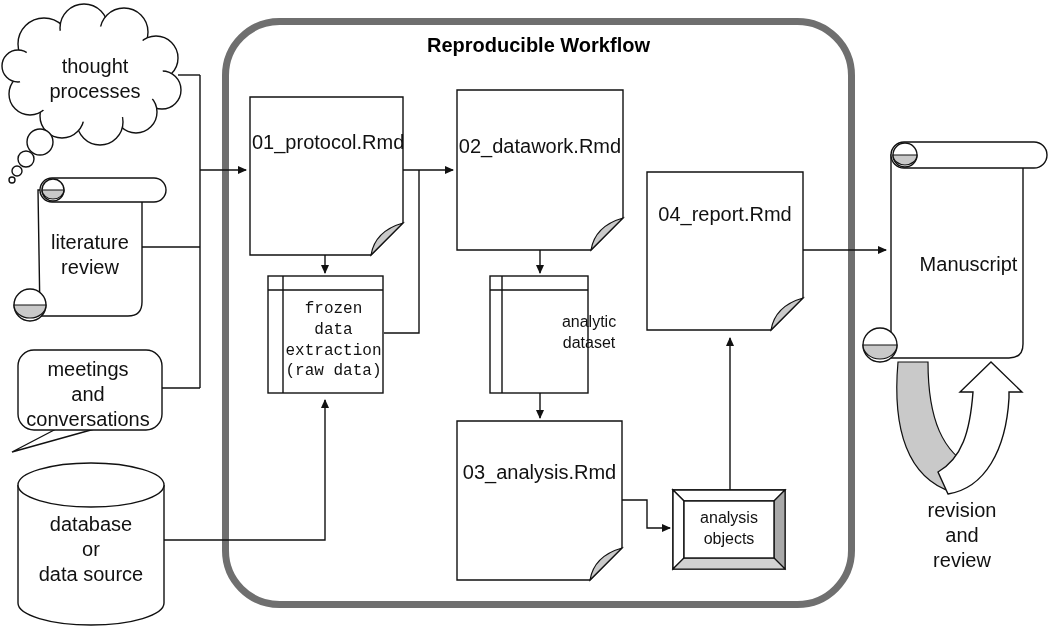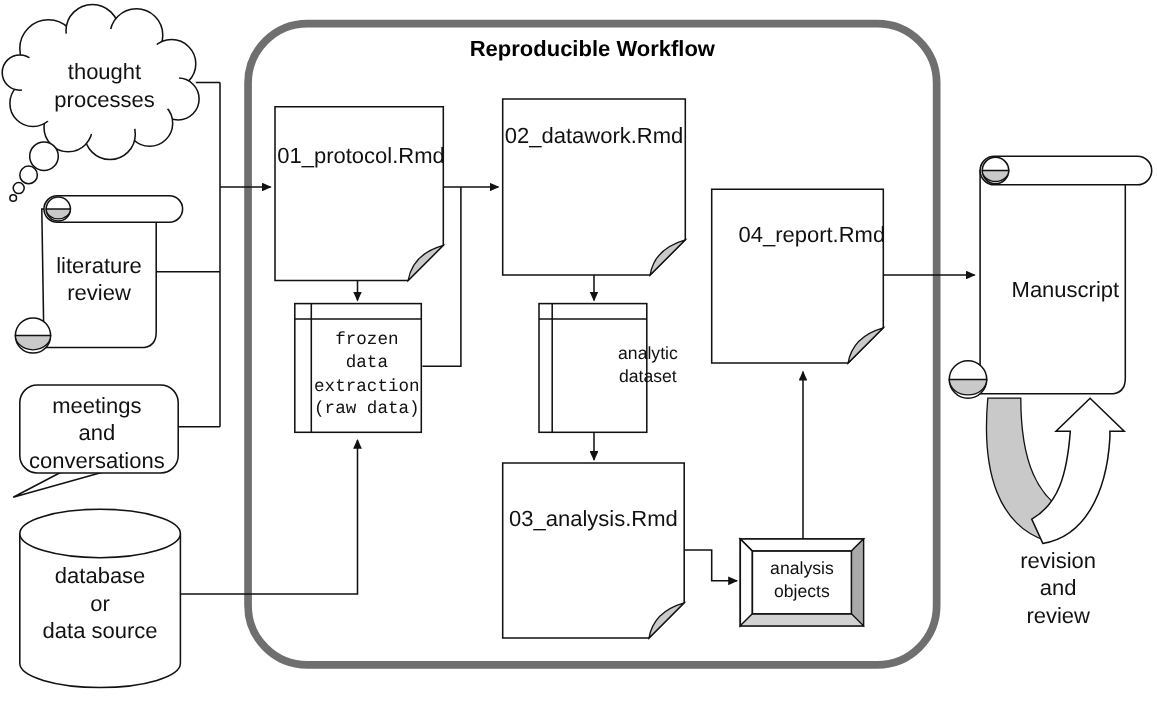--- a/index.html
+++ b/index.html
@@ -161,25 +161,25 @@
   <div class="lbl" style="left:20px;top:357px;width:136px;">meetings
 and
 conversations</div>
 
   <div class="lbl" style="left:19px;top:512px;width:144px;">database
 or
 data source</div>
 
   <div class="lbl" style="left:252px;top:130px;width:150px;">01_protocol.Rmd</div>
 
-  <div class="lbl" style="left:457px;top:112px;width:166px;">02_datawork.Rmd</div>
+  <div class="lbl" style="left:457px;top:134px;width:166px;">02_datawork.Rmd</div>
 
   <div class="lbl" style="left:457px;top:460px;width:165px;">03_analysis.Rmd</div>
 
-  <div class="lbl" style="left:647px;top:202px;width:156px;padding-left:13px;">04_report.Rmd</div>
+  <div class="lbl" style="left:647px;top:202px;width:156px;">04_report.Rmd</div>
 
   <div class="lbl small" style="left:284px;top:299px;width:99px;font-family:Liberation Mono, monospace;">frozen
 data
 extraction
 (raw data)</div>
 
   <div class="lbl small" style="left:502px;top:312px;width:86px;margin-left:44px;">analytic
 dataset</div>
 
   <div class="lbl small" style="left:684px;top:508px;width:90px;">analysis

